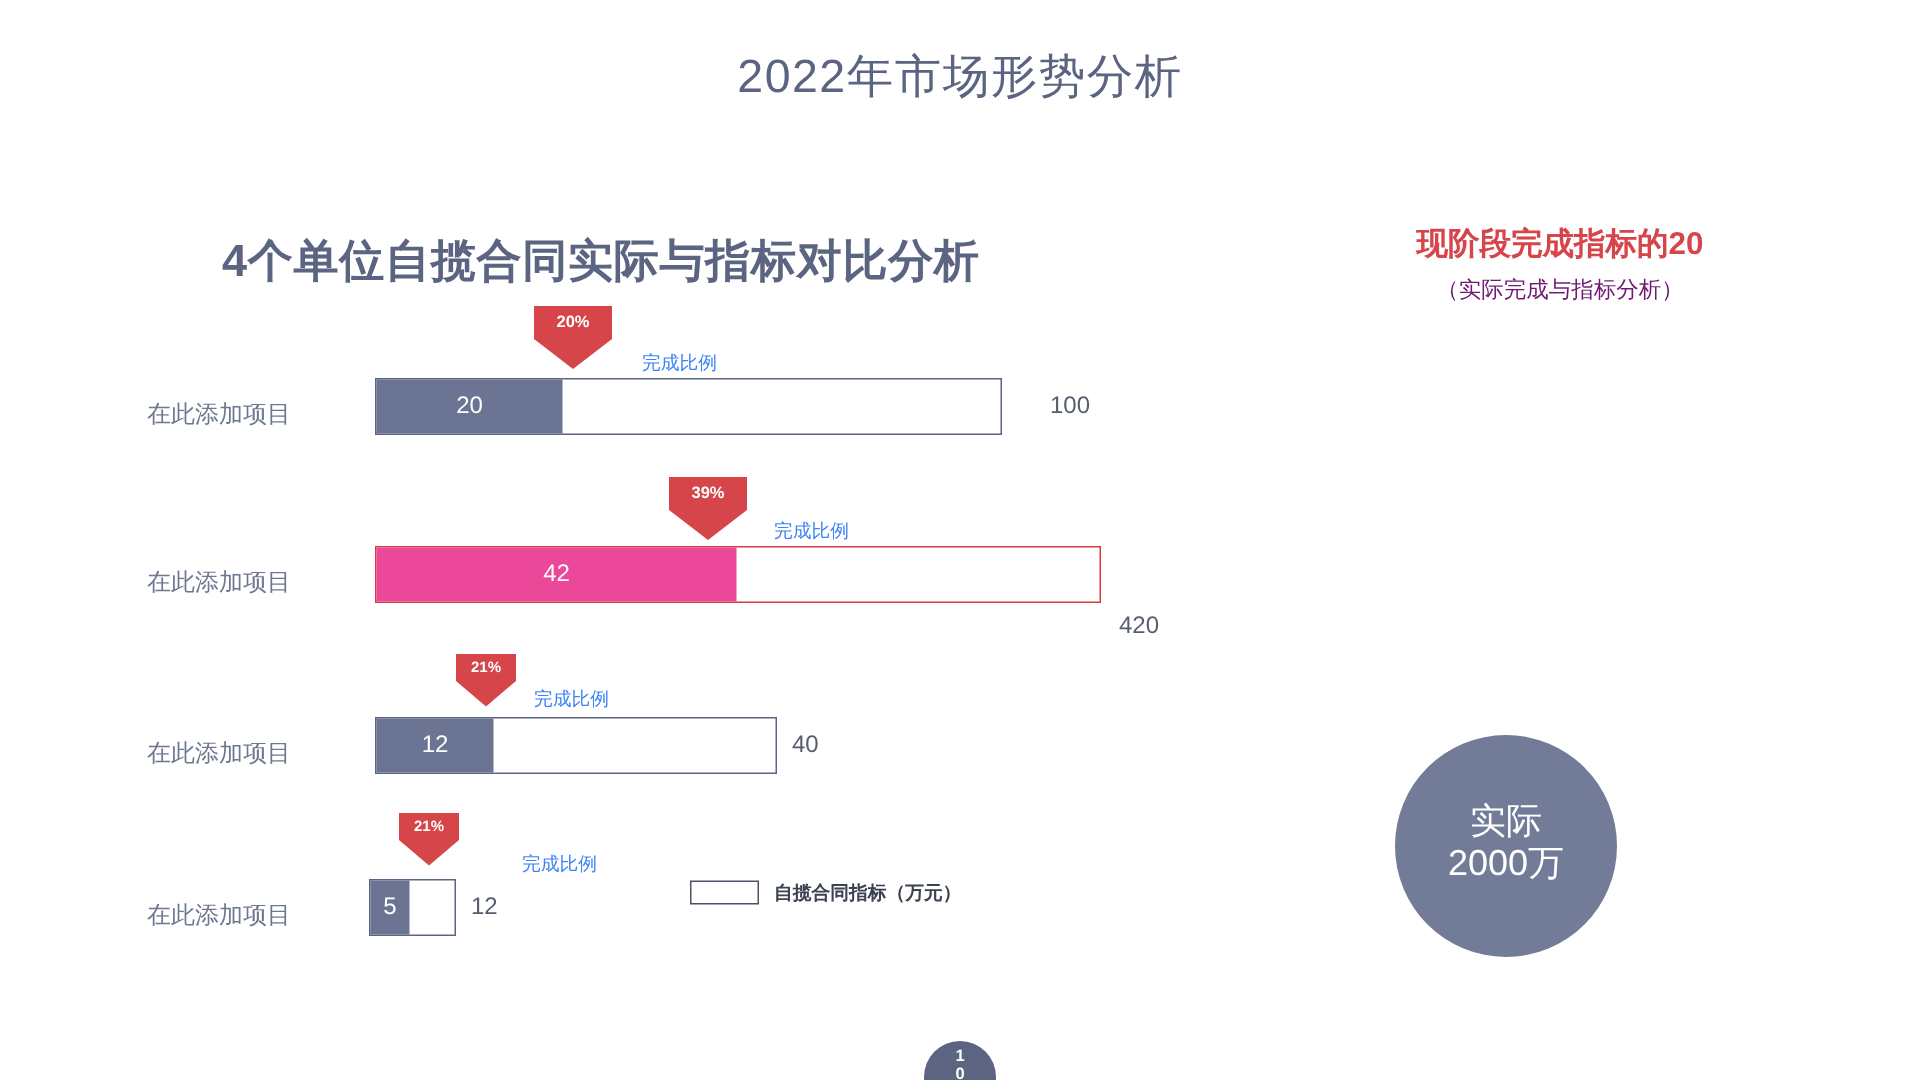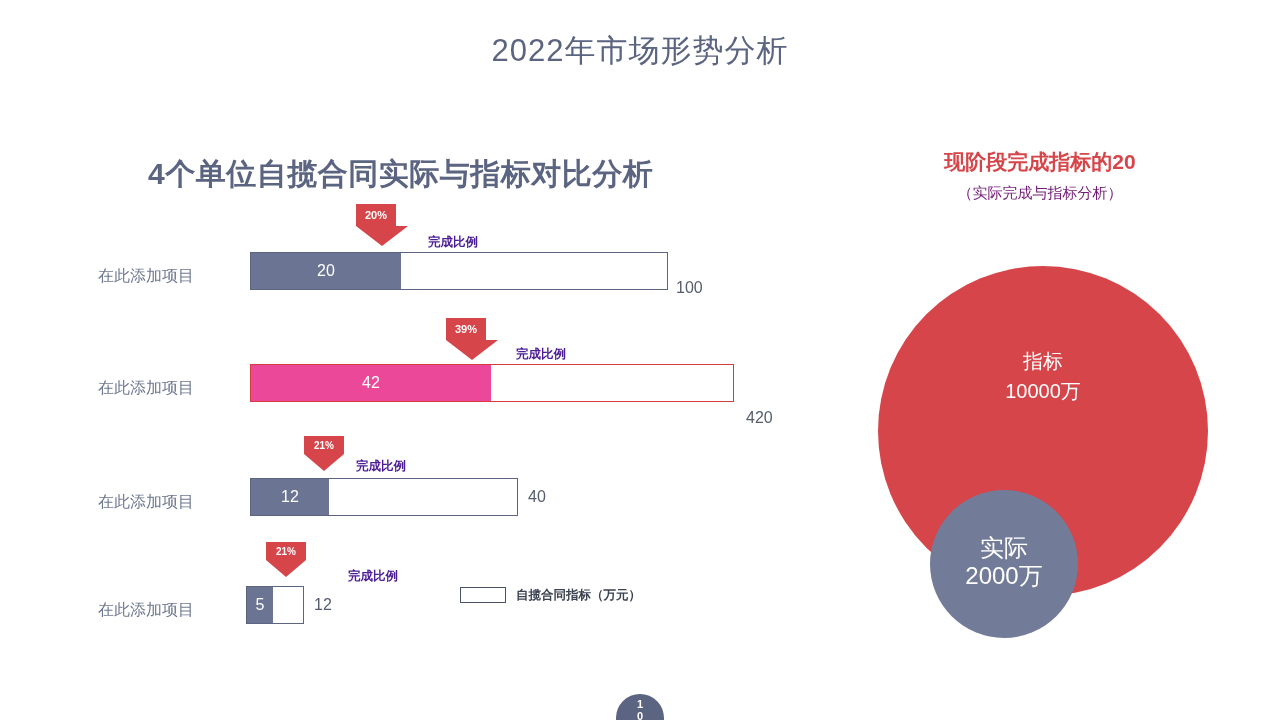--- a/index.html
+++ b/index.html
@@ -46,42 +46,42 @@
   .fill.blue { background: #6b7492; }
   .fill.red  { background: #ec4899; }
   .total {
     position: absolute; top: 52px;
     font-size: 16px; color: #555d6e; white-space: nowrap;
   }
 
   
   .marker { position: absolute; top: 0; width: 52px; }
   .marker .pct {
-    position: absolute; top: 0; left: 0; width: 40px; height: 22px;
+    position: absolute; top: 0; left: 0; width: 52px; height: 22px;
     background: #d6454a; color: #fff; font-size: 11px; font-weight: bold;
     display: flex; align-items: center; justify-content: center;
   }
   .marker .tri {
     position: absolute; top: 22px; left: 0;
     width: 0; height: 0;
     border-left: 26px solid transparent;
     border-right: 26px solid transparent;
     border-top: 20px solid #d6454a;
   }
   .marker.small { width: 40px; }
   .marker.small .pct { width: 40px; height: 18px; font-size: 10px; }
   .marker.small .tri {
     top: 18px;
     border-left: 20px solid transparent;
     border-right: 20px solid transparent;
     border-top: 17px solid #d6454a;
   }
   .marker-note {
     position: absolute;
-    font-size: 12.5px; font-weight: bold; color: #4c1d95; white-space: nowrap;
+    font-size: 12.5px; font-weight: normal; color: #3b82f6; white-space: nowrap;
   }
 
   
   .legend { position: absolute; left: 460px; top: 440px; }
   .legend-item { display: flex; align-items: center; height: 30px; }
   .legend-swatch {
     width: 46px; height: 16px; margin-right: 10px;
   }
   .legend-swatch.blue { background: #6b7492; }
   .legend-swatch.hollow { background: #fff; border: 1.4px solid #4a5268; }
@@ -138,23 +138,23 @@
     <div class="left-heading">4个单位自揽合同实际与指标对比分析</div>
 
     <div class="bar-row" style="top:70px;">
       <div class="row-label">在此添加项目</div>
       <div class="marker" style="left:356px; top:-6px;">
         <div class="pct">20%</div>
         <div class="tri"></div>
       </div>
       <div class="marker-note" style="left:428px; top:24px;">完成比例</div>
       <div class="track blue" style="left:250px; width:418px;">
-        <div class="fill blue" style="width:150px;">20</div>
-      </div>
-      <div class="total" style="left:676px;margin-top:17px;">100</div>
+        <div class="fill blue" style="width:124px;">20</div>
+      </div>
+      <div class="total" style="left:700px;">100</div>
     </div>
 
     <div class="bar-row" style="top:182px;">
       <div class="row-label">在此添加项目</div>
       <div class="marker" style="left:446px; top:-4px;">
         <div class="pct">39%</div>
         <div class="tri"></div>
       </div>
       <div class="marker-note" style="left:516px; top:24px;">完成比例</div>
       <div class="track red" style="left:250px; width:484px;">
@@ -195,26 +195,20 @@
         <span class="legend-text">自揽合同指标（万元）</span>
       </div>
     </div>
 
   </div>
 
   <div class="right-panel">
     <div class="right-heading">现阶段完成指标的20</div>
     <div class="right-sub">（实际完成与指标分析）</div>
 
-    <div class="big-circle">
-      <div class="big-circle-label">
-        <div>指标</div>
-        <div>10000万</div>
-      </div>
-    </div>
 
     <div class="small-circle">
       <div class="small-circle-label">
         <div>实际</div>
         <div>2000万</div>
       </div>
     </div>
   </div>
 
   <div class="page-bubble">

